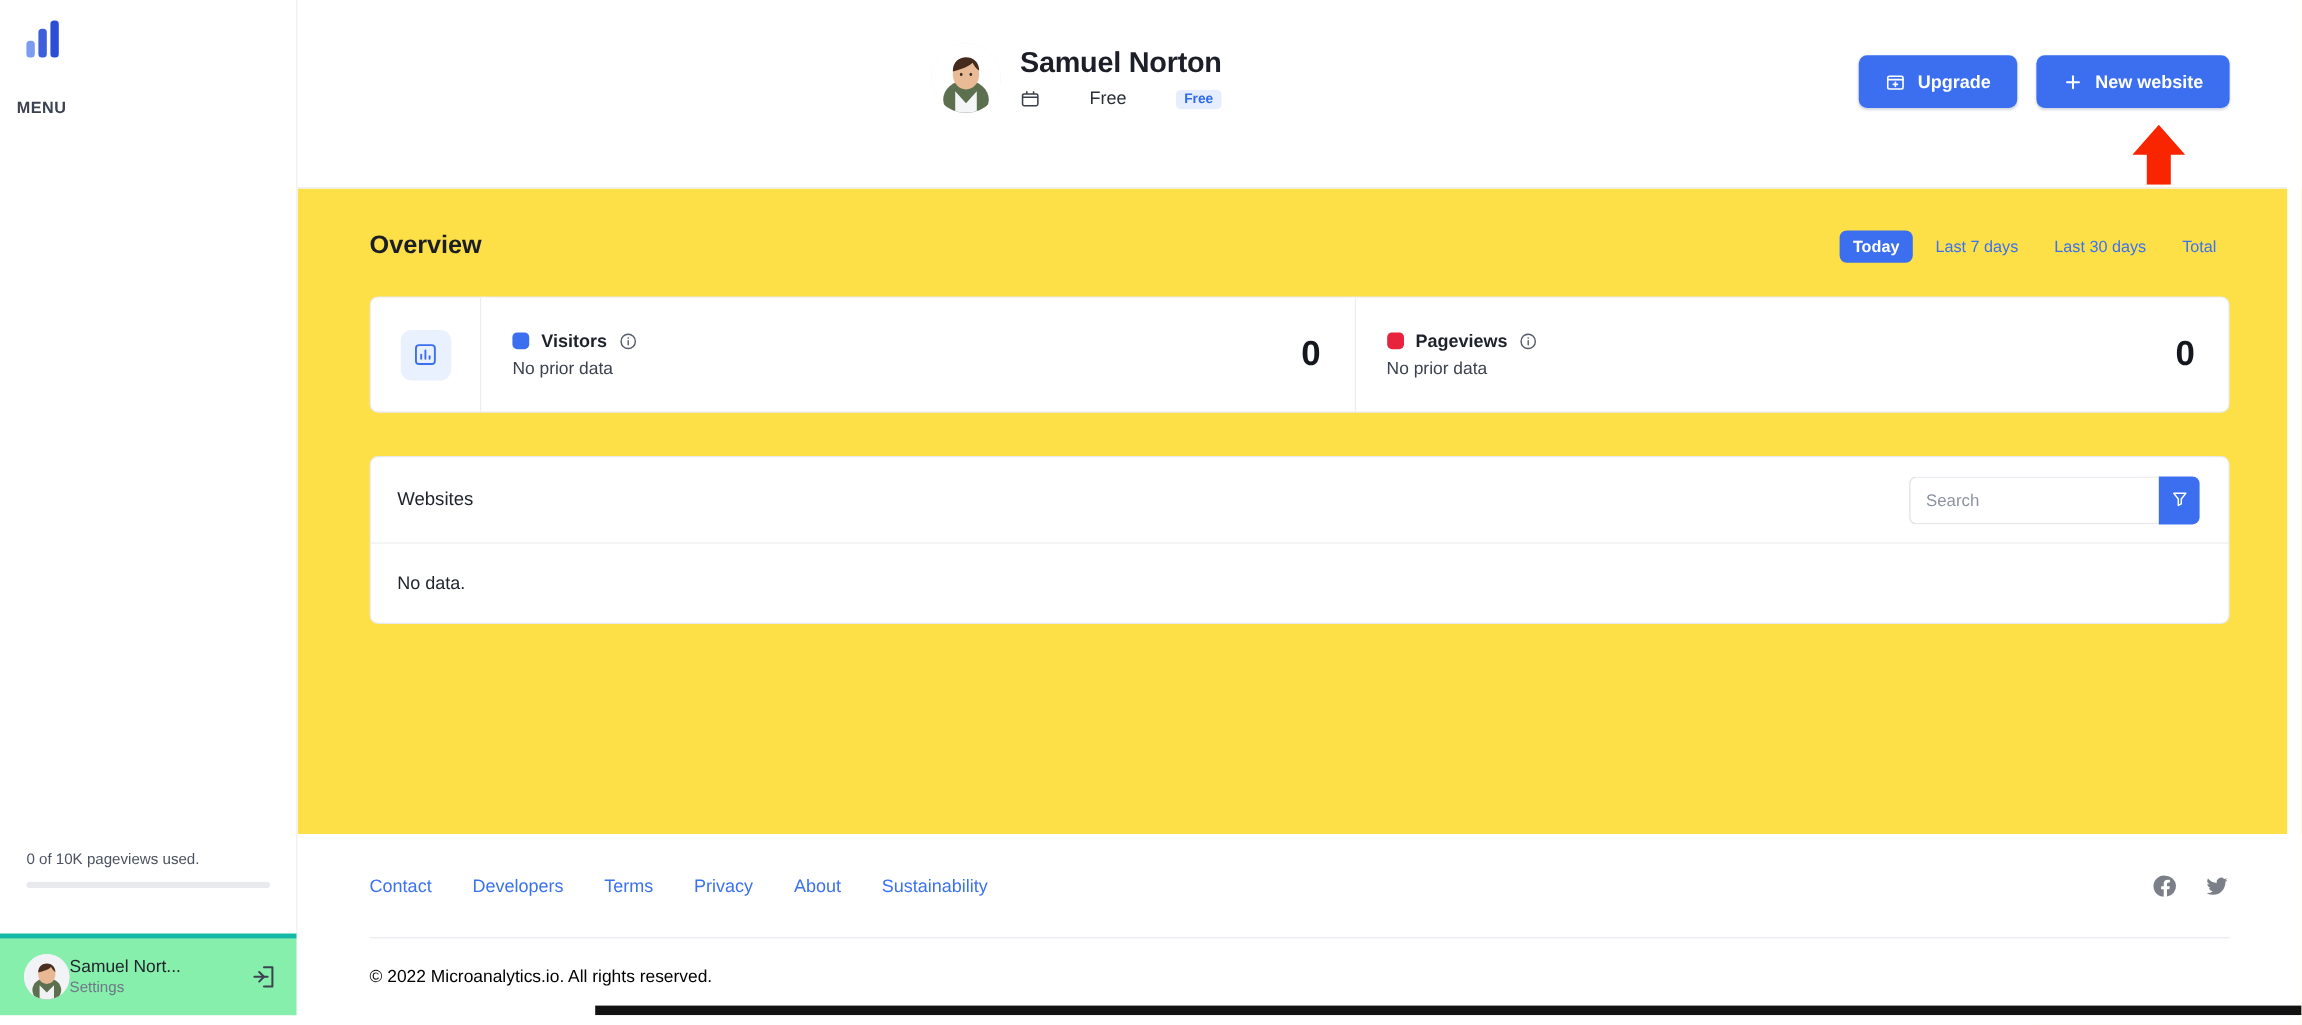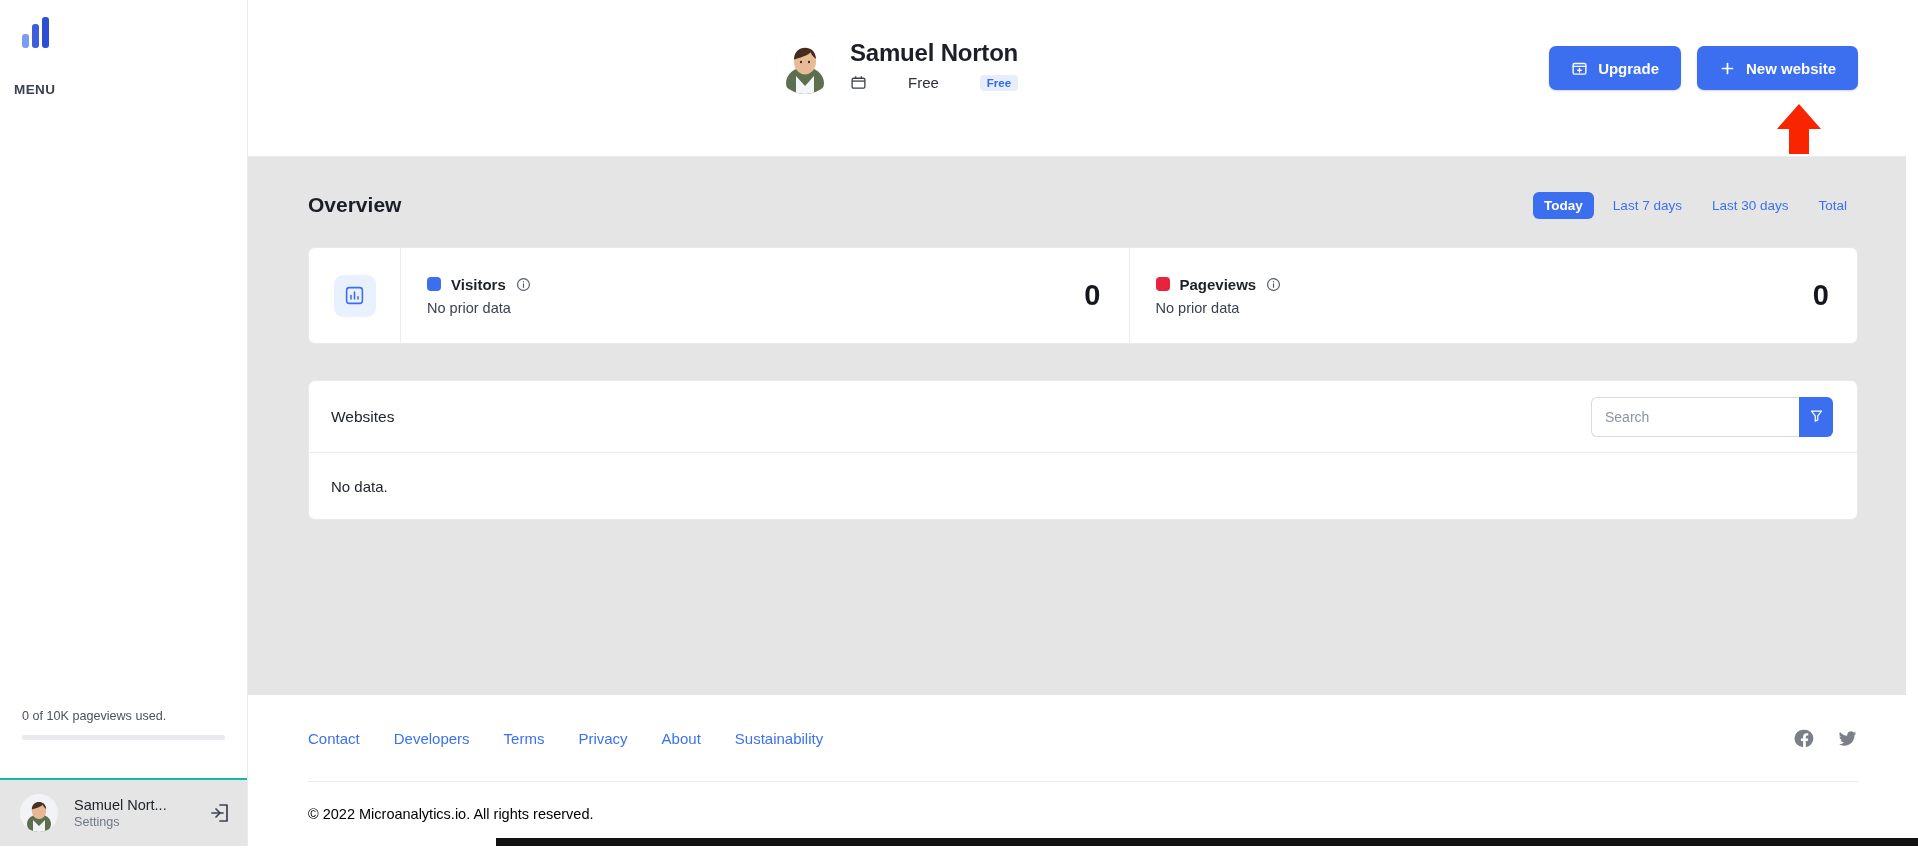--- a/index.html
+++ b/index.html
@@ -44,23 +44,23 @@
   .nav-icon { width: 18px; height: 18px; display: inline-flex; align-items: center; justify-content: center; }
 
   .sidebar-spacer { flex: 1 1 auto; }
 
   .usage { padding: 0 22px 12px 22px; }
   .usage-text { font-size: 12.6px; color: #4b5260; margin-bottom: 12px; }
   .usage-bar { height: 5px; border-radius: 3px; background: #e9eaee; width: 100%; }
 
   .sidebar-footer {
     height: 68px; margin-top: 26px;
-    border-top: 2px solid #14b8a6;
-    background: #e5e5e5;
-    display: flex; align-items: center; padding: 0 16px 0 20px; gap: 16px;
+    border-top: 4px solid #14b8a6;
+    background: #86efac;
+    display: flex; align-items: center; padding: 0 16px 0 20px; gap: 0;
   }
   .sf-avatar {
     width: 38px; height: 38px; border-radius: 50%;
     overflow: hidden; flex: 0 0 38px; background: #e9ecf2;
   }
   .sf-meta { flex: 1 1 auto; min-width: 0; }
   .sf-name { font-size: 14.5px; color: #20242c; white-space: nowrap; overflow: hidden; text-overflow: ellipsis; }
   .sf-sub { font-size: 12.6px; color: #707887; margin-top: 2px; }
   .sf-logout { width: 24px; height: 24px; flex: 0 0 24px; cursor: pointer; color: #3c4250; }
 
@@ -95,21 +95,21 @@
     background: #3b6fef; color: #fff; font-size: 15px; font-weight: 700;
     border: none; cursor: pointer; white-space: nowrap;
     box-shadow: 0 1px 2px rgba(20,40,90,.18);
   }
   .btn svg { display: block; }
 
   .red-arrow { position: absolute; left: 1528px; top: 104px; width: 46px; height: 50px; }
 
   
   .content {
-    flex: 1 1 auto; background: #e5e5e5;
+    flex: 1 1 auto; background: #fde047;
     padding: 28px 60px 0 60px; overflow: hidden;
   }
   .ov-head { display: flex; align-items: center; height: 40px; margin-bottom: 22px; }
   .ov-title { font-size: 21px; font-weight: 700; color: #1b1e26; }
   .periods { margin-left: auto; display: flex; align-items: flex-start; gap: 8px; }
   .period {
     font-size: 13.5px; color: #3b72ef; padding: 6px 11px; border-radius: 6px; cursor: pointer;
   }
   .period.active { background: #3b6fef; color: #ffffff; font-weight: 700; }
 

